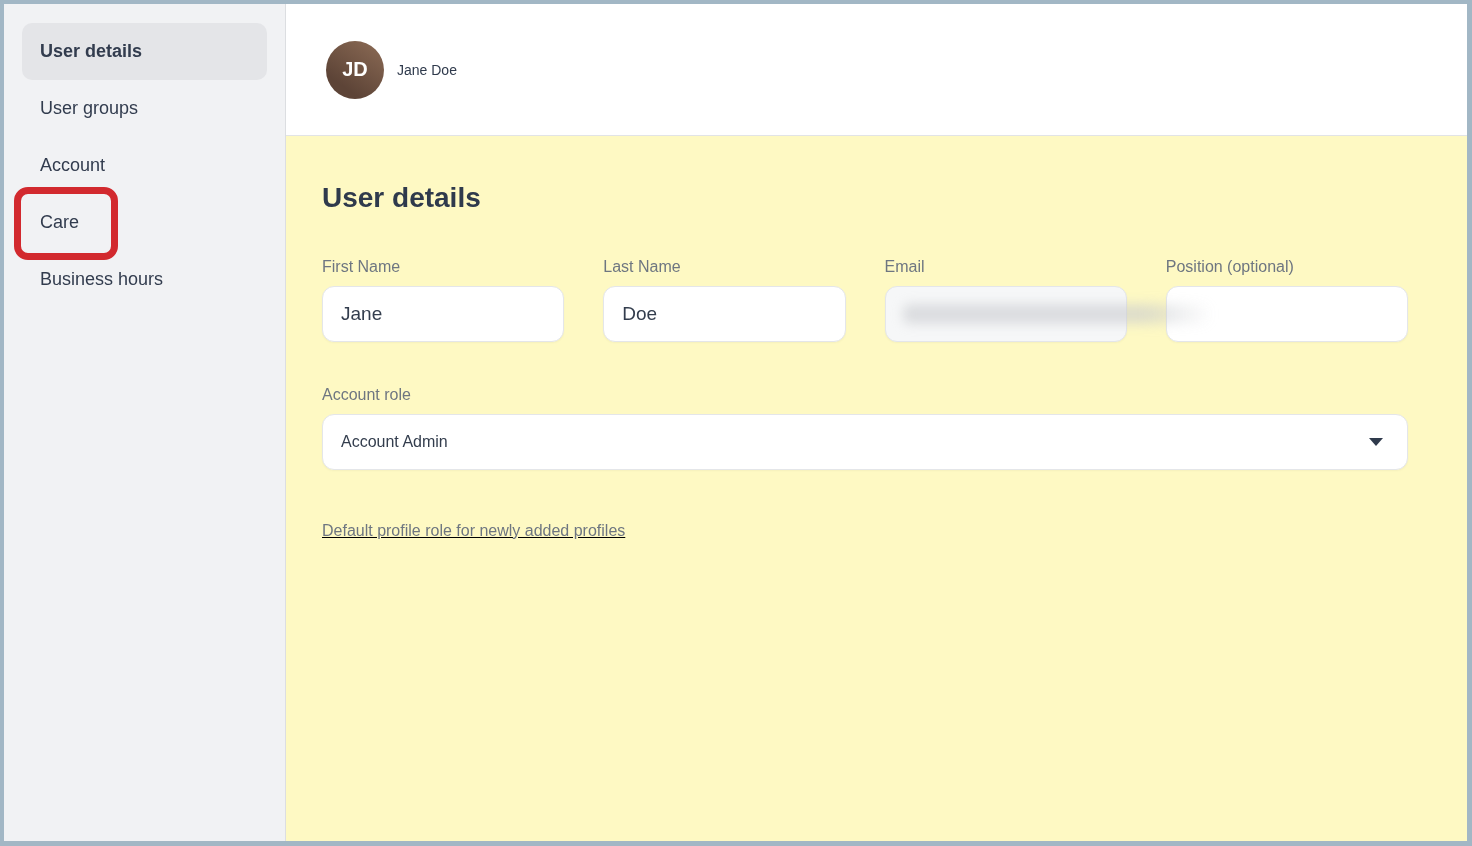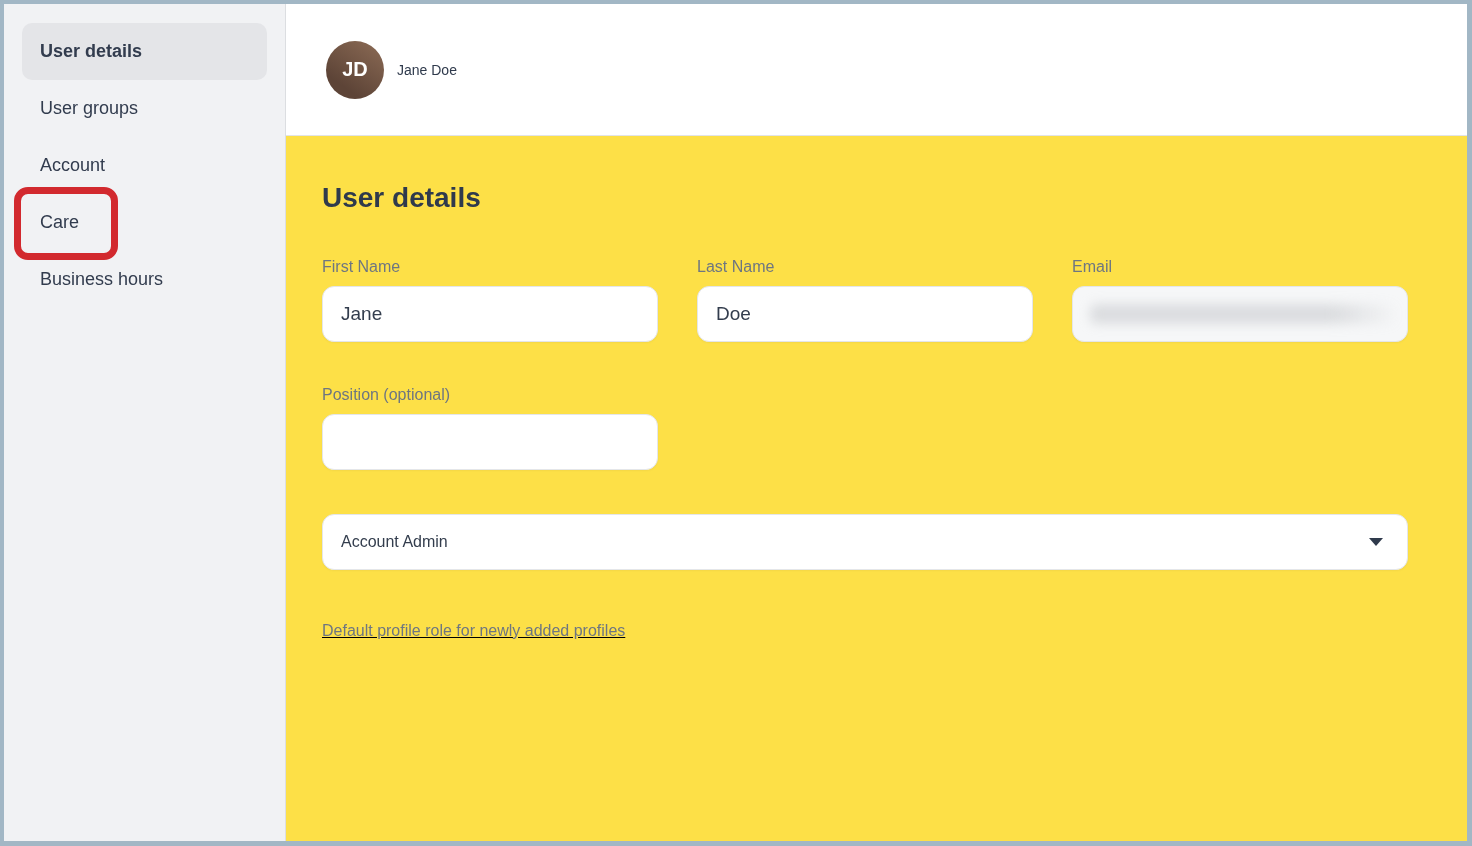--- a/index.html
+++ b/index.html
@@ -8,21 +8,21 @@
     font-family: "Liberation Sans", sans-serif;
     background: #ffffff;
   }
   .app {
     width: 1472px;
     height: 846px;
     border: 4px solid #a2b7c5;
     border-right-width: 5px;
     border-bottom-width: 5px;
     display: flex;
-    background: #fde047;
+    background: #fef9c3;
     overflow: hidden;
   }
 
   
   .sidebar {
     width: 282px;
     flex-shrink: 0;
     background: #f1f2f4;
     border-right: 1px solid #dcdee1;
     position: relative;
@@ -96,21 +96,21 @@
     overflow: hidden;
   }
   .page-title {
     font-size: 28px;
     font-weight: bold;
     color: #2f3a4c;
     margin: 0 0 44px 0;
   }
   .form-grid {
     display: grid;
-    grid-template-columns: 1fr 1fr 1fr;
+    grid-template-columns: 1fr 1fr 1fr 1fr;
     column-gap: 39px;
     row-gap: 44px;
   }
   .field-label {
     display: block;
     font-size: 16px;
     color: #6e7681;
     margin-bottom: 10px;
   }
   .text-input {
@@ -223,20 +223,21 @@
             <div class="blur-bar"></div>
           </div>
         </div>
         <div class="field">
           <label class="field-label">Position (optional)</label>
           <input class="text-input" type="text" value="" style="">
         </div>
       </div>
 
       <div class="row-full">
+        <label class="field-label">Account role</label>
         <div class="select">
           <span>Account Admin</span>
           <span class="caret-down"></span>
         </div>
       </div>
 
       <div class="row-full last">
         <label class="field-label">Default profile role for newly added profiles</label>
       </div>
     </div>

